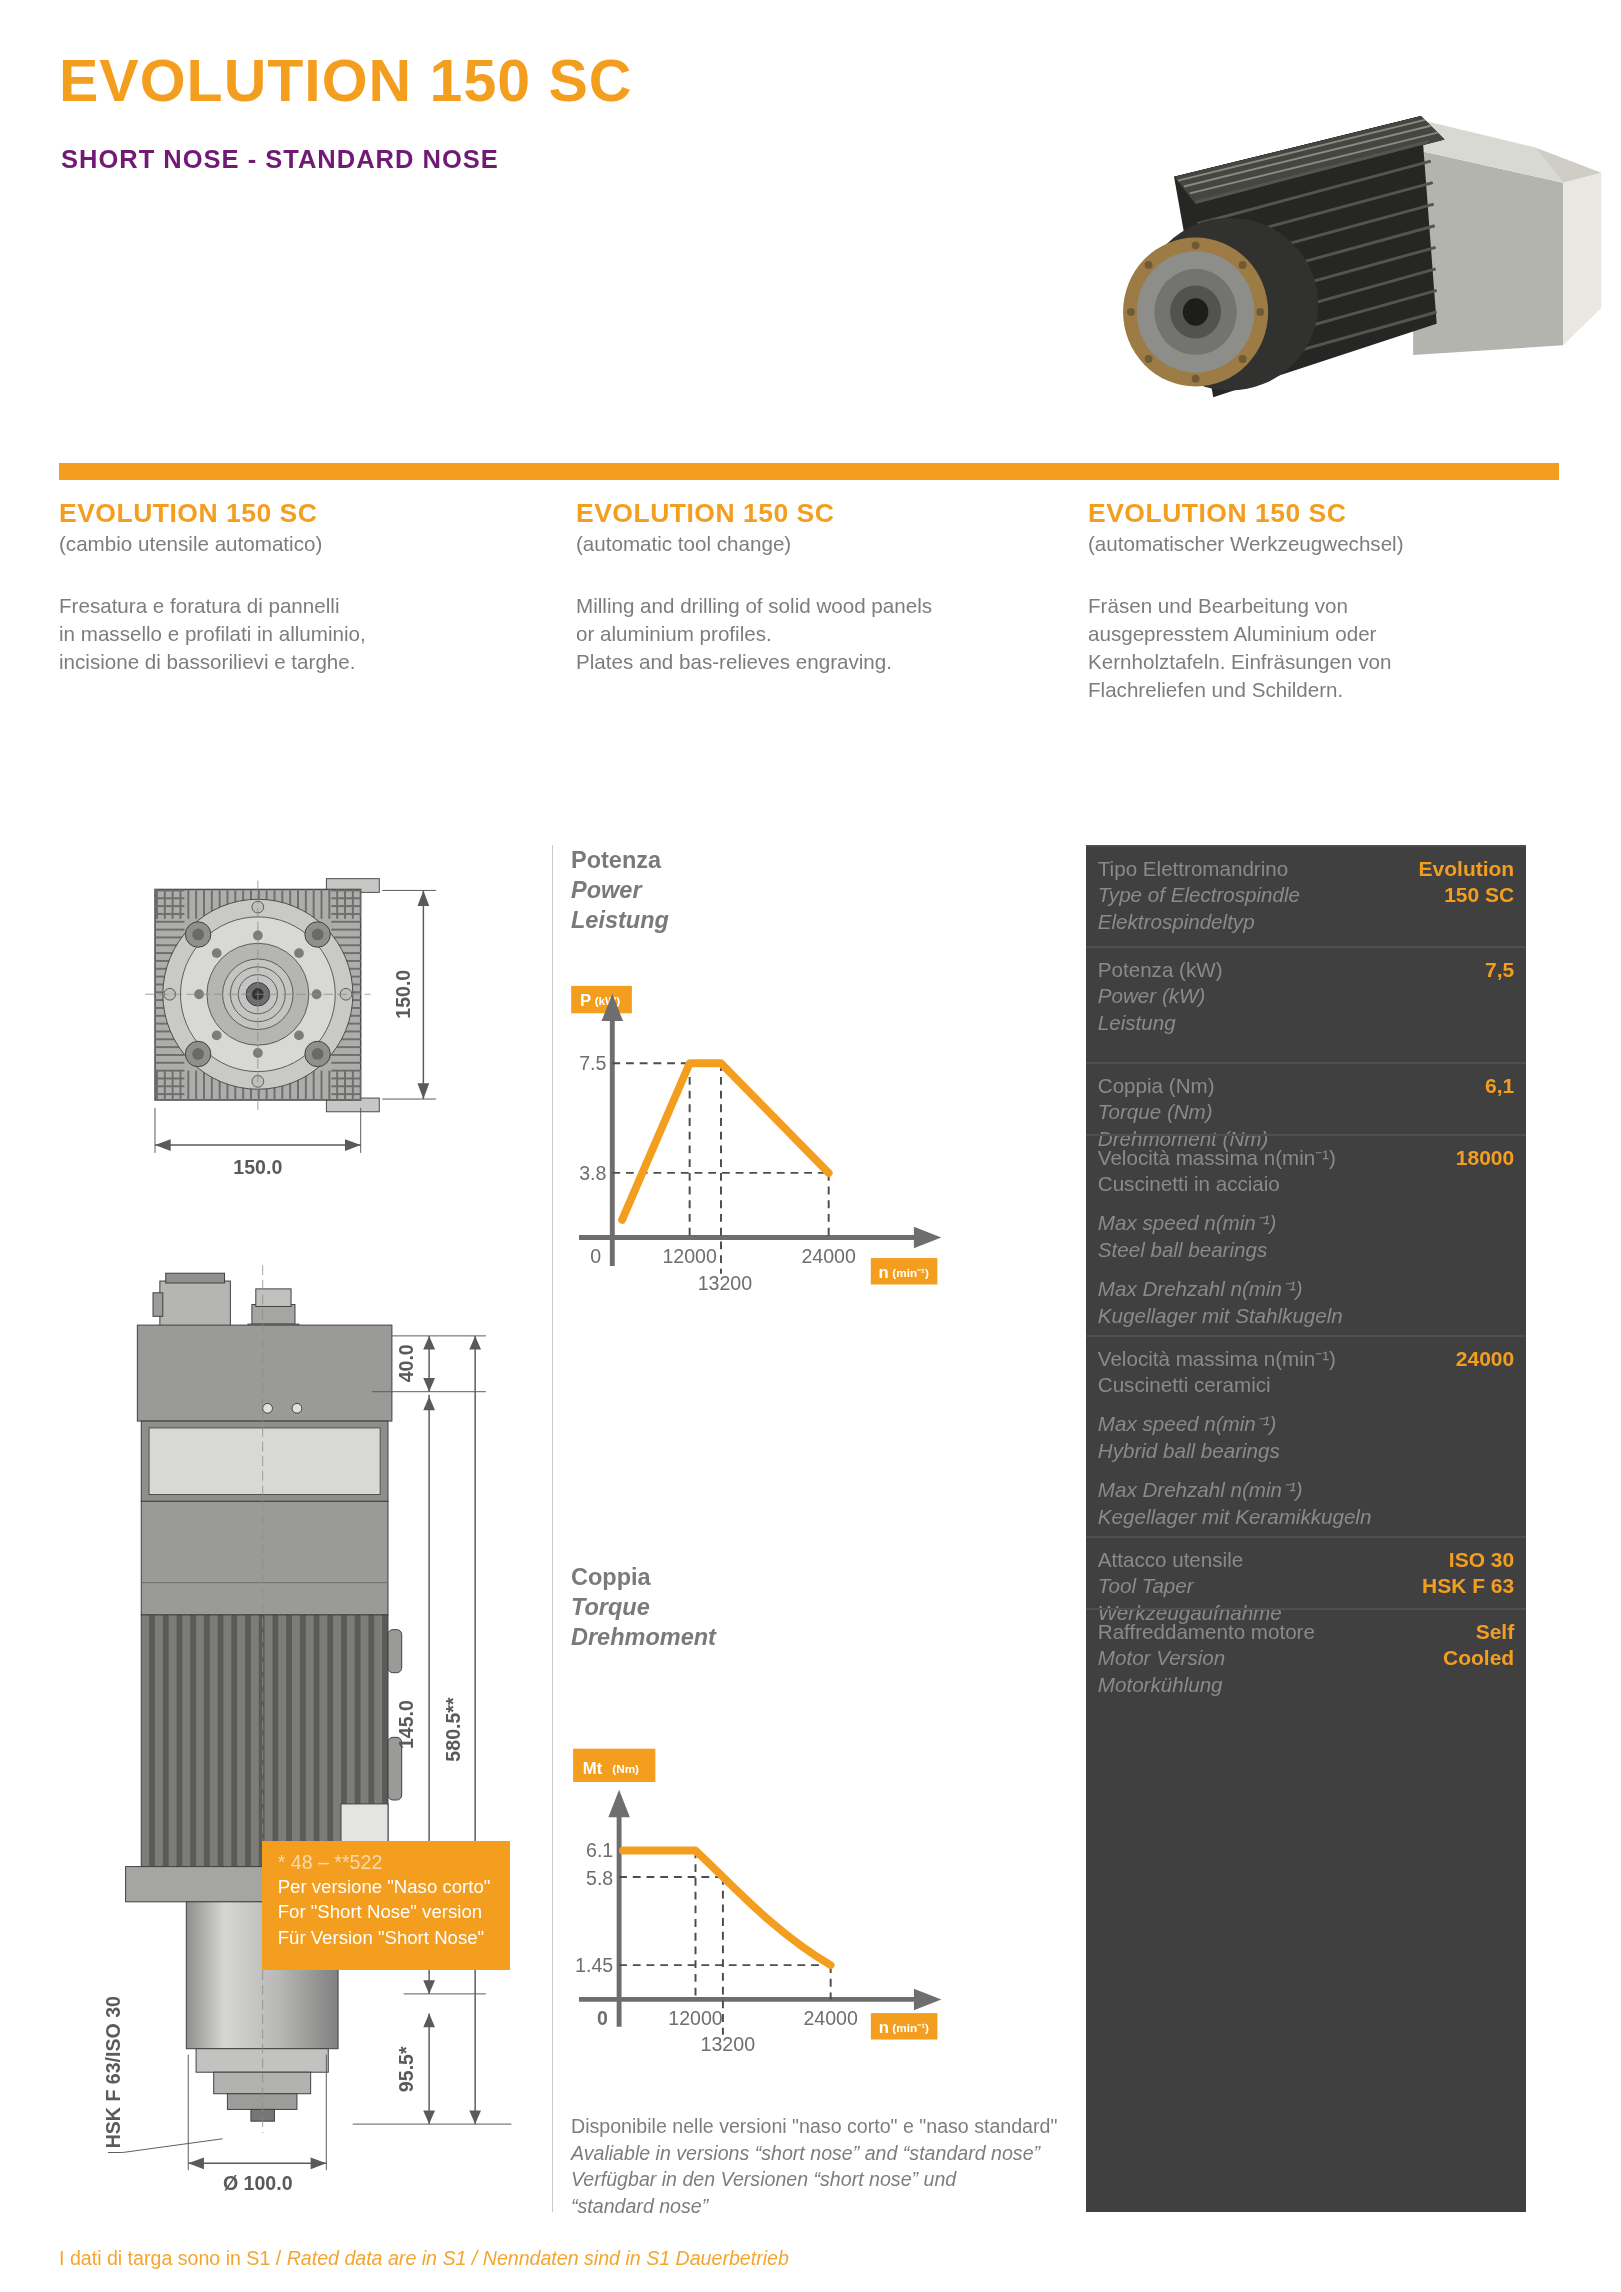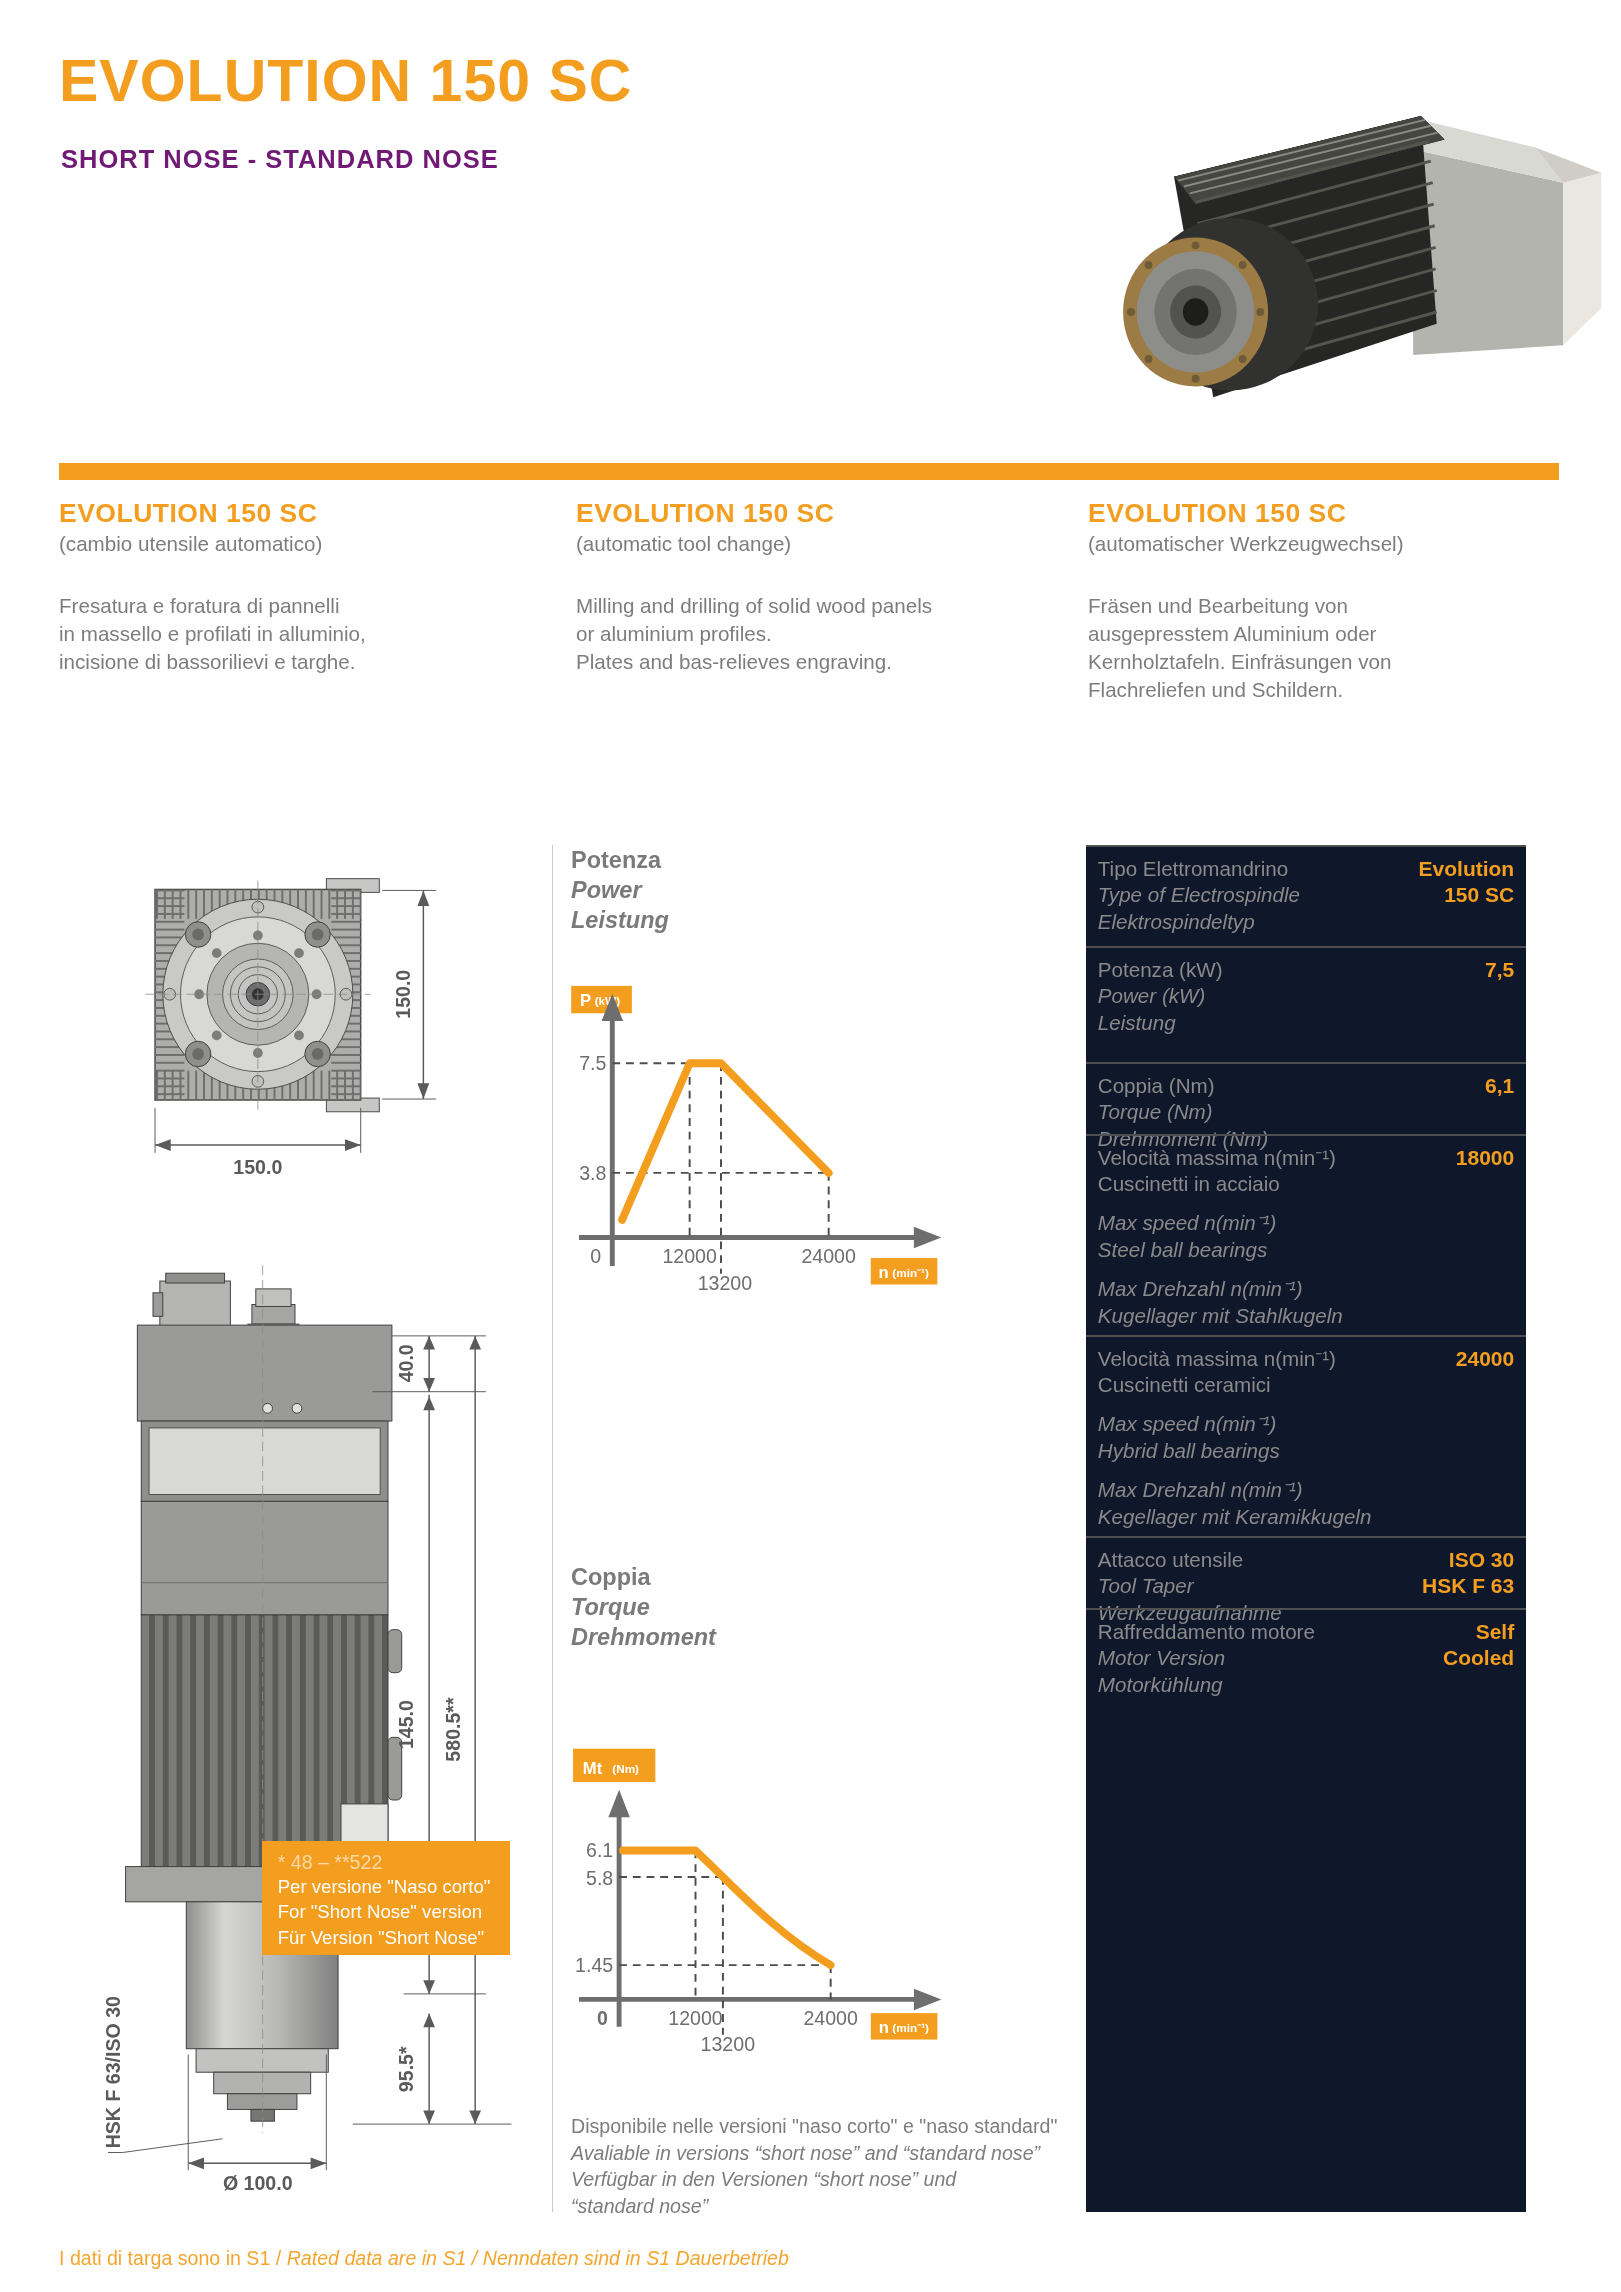--- a/index.html
+++ b/index.html
@@ -22,31 +22,31 @@
   .col .sh { font-size:20.6px; color:#7d7d7d; margin-top:2.9px; }
   .col .body { font-size:20.6px; color:#7d7d7d; line-height:28px; margin-top:36px; white-space:pre-line; }
   .c1 { left:59px; } .c2 { left:576px; } .c3 { left:1088px; }
 
   .vdivider { position:absolute; left:552px; top:845px; width:1px; height:1367px; background:#c9c9c9; }
 
   
   .chart-title { position:absolute; width:294px; font-size:23.5px; font-weight:bold; color:#7a7a7a; line-height:30px; }
   .chart-title .it { font-style:italic; }
 
-  .note-box { position:absolute; left:262px; top:1841px; width:248px; height:114px;
+  .note-box { position:absolute; left:262px; top:1841px; width:248px; height:129px;
               background:#f49e20; padding:9.8px 7.8px 7.8px 15.7px; }
   .note-box .n1 { font-size:19.6px; color:rgba(255,255,255,0.6); }
   .note-box .nl { font-size:18.6px; color:#ffffff; line-height:25.5px; }
 
   .avail { position:absolute; left:571px; top:2113px; width:490px; font-size:19.6px;
            color:#7d7d7d; line-height:26.5px; }
   .avail .it { font-style:italic; }
 
   
-  .spec { position:absolute; left:1086px; top:845px; width:440px; height:1367px; background:#0f172a; }
+  .spec { position:absolute; left:1086px; top:845px; width:440px; height:1367px; background:#404040; }
   .spec .row { position:relative; border-top:2px solid #4f4f4f; padding:8.8px 11.8px 0 11.8px; }
   .spec .row.h103 { height:101px; } .spec .row.h102 { height:116px; }
   .spec .row.h100 { height:72px; } .spec .row.h205 { height:201px; }
   .spec .lbl { font-size:20.6px; color:#8a8a8a; line-height:26.5px; }
   .spec .lbl.it { font-style:italic; }
   .spec .para { margin-top:12.7px; }
   .spec .val { position:absolute; top:8.8px; right:11.8px; text-align:right; font-size:21px;
                font-weight:bold; color:#f49e20; line-height:26.5px; white-space:pre-line; }
 
   .footer { position:absolute; left:59px; top:2247px; font-size:19.6px; color:#f4a52e; }

